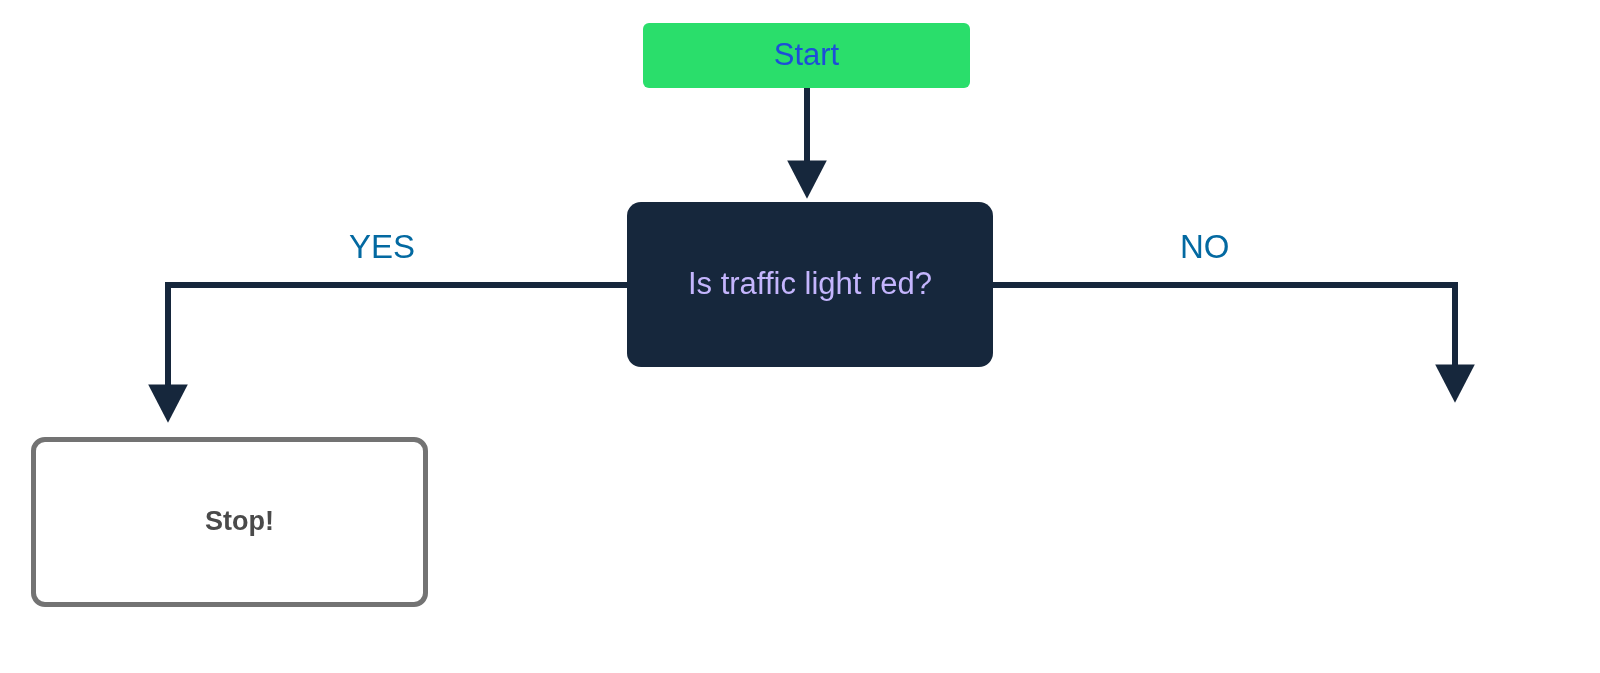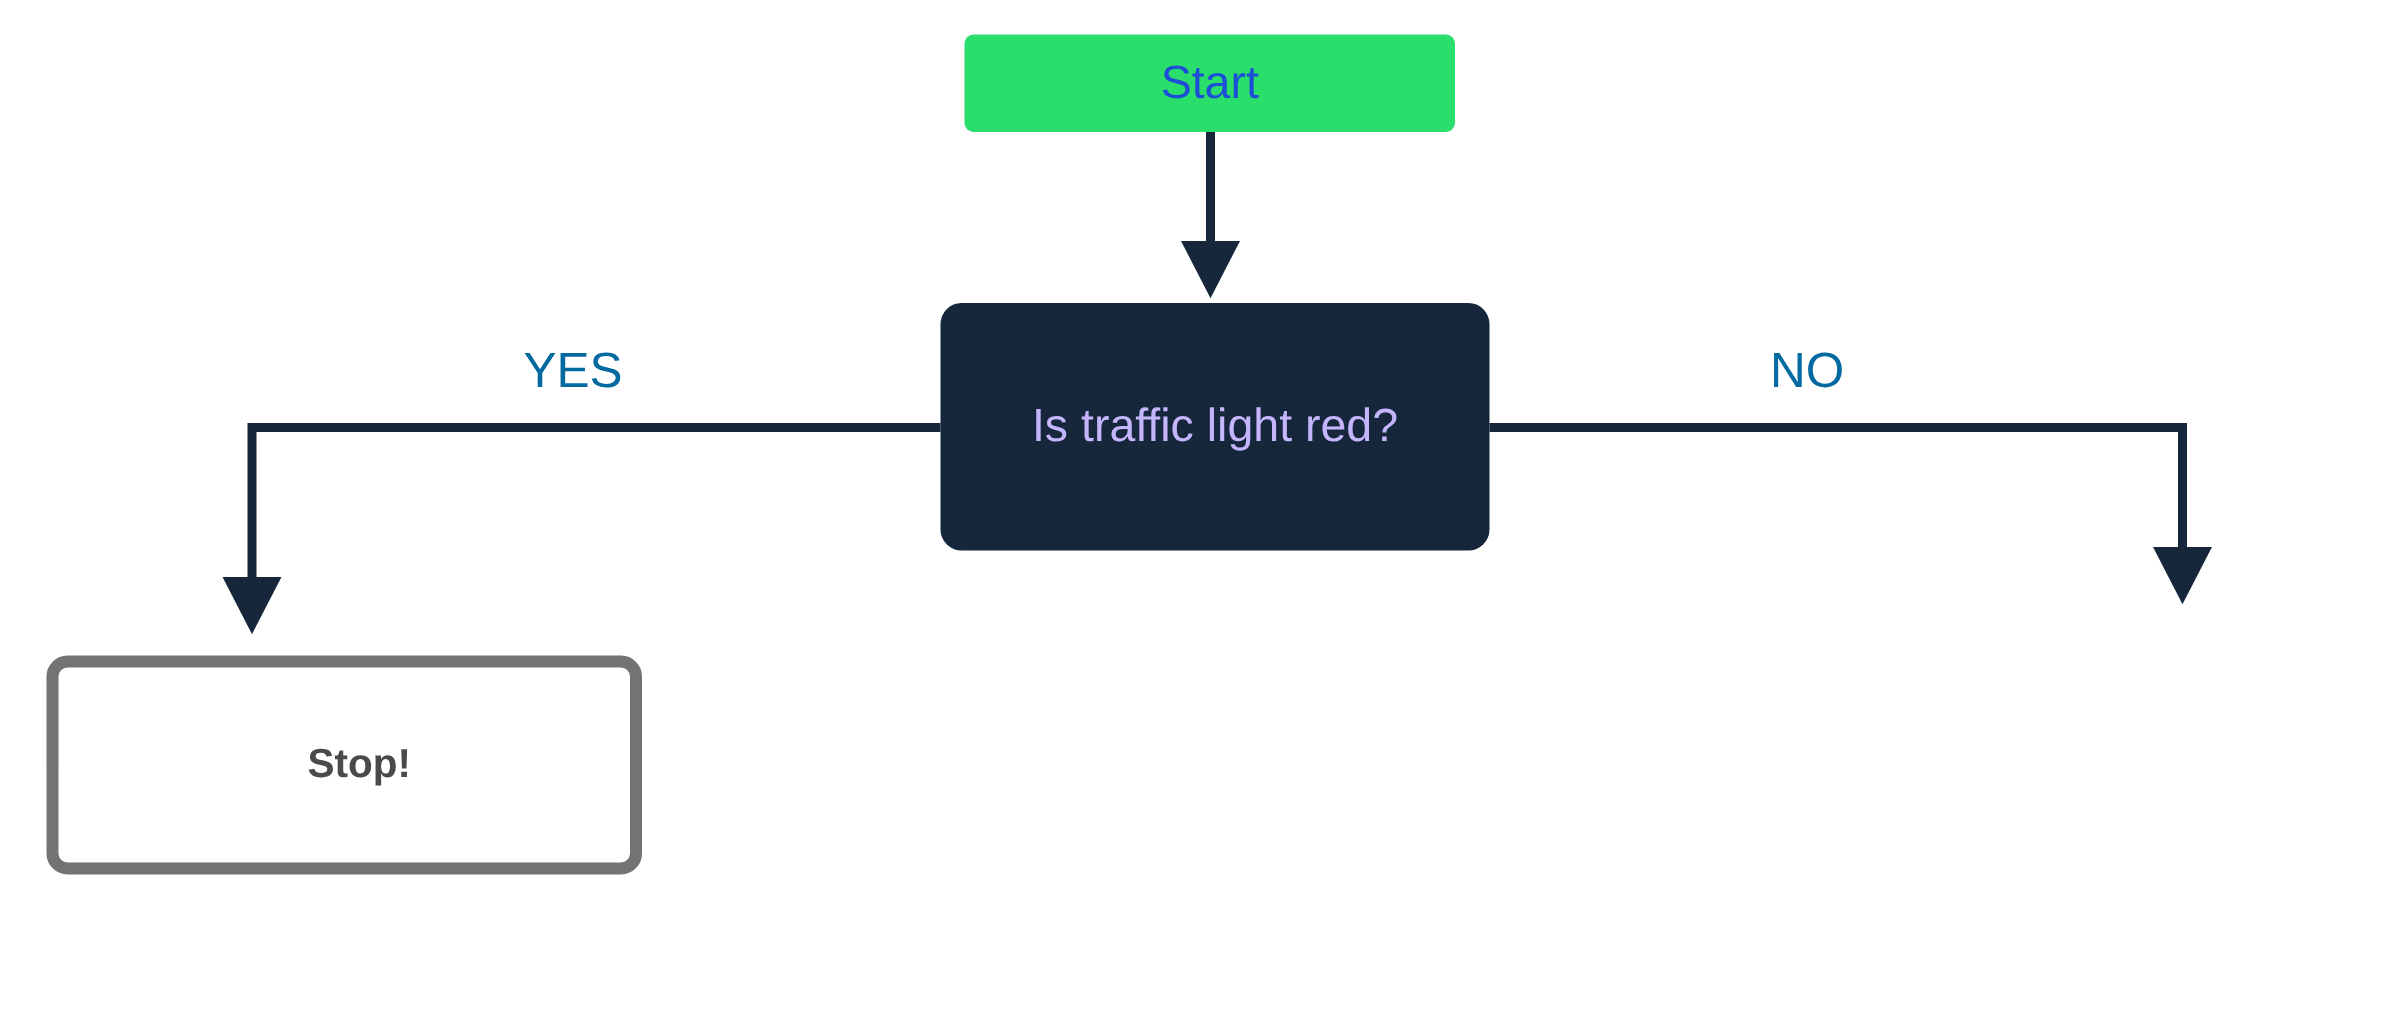--- a/index.html
+++ b/index.html
@@ -67,23 +67,23 @@
     color: #c4b5fd;
     font-size: 31px;
     font-weight: 400;
   }
 
   
   #node-stop {
     left: 31px;
     top: 437px;
     width: 397px;
-    height: 146px;
+    height: 170px;
     background: #ffffff;
-    border: 8px solid #737373;
+    border: 5px solid #737373;
     border-radius: 14px;
     padding-left: 20px;
   }
   #node-stop .node-label {
     color: #4a4a4a;
     font-size: 27px;
     font-weight: 700;
   }
 
   

